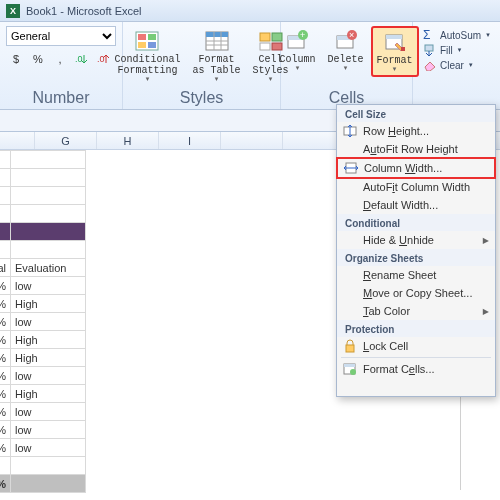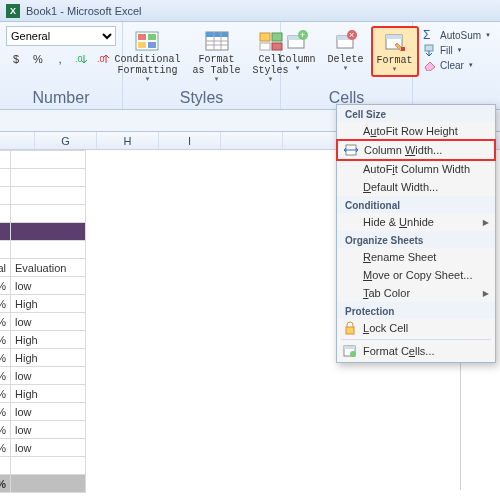--- a/index.html
+++ b/index.html
@@ -38,21 +38,21 @@
 table.cells { border-collapse: collapse; }
 table.cells td { border: 1px solid #d9d9d9; height: 18px; font-size: 11px; padding: 0 4px; white-space: nowrap; }
 td.pct { width: 40px; text-align: right; }
 td.eval { width: 75px; }
 td.hdr { font-weight: normal; border-bottom: 2px solid #5a3a70; background:#fff; }
 tr.purple td { background: #5b3d6e; }
 tr.totals td { background: #bfbfbf; font-weight: bold; }
 
 .chartpane { position: absolute; right: 0; top: 38px; width: 40px; height: 320px; background: #fff; border-left: 1px solid #d0d0d0; display: flex; align-items: flex-start; justify-content: center; padding-top: 50px; color: #999; font-size: 12px; }
 
-.menu { position: absolute; top: 104px; left: 336px; width: 160px; background: #f5f5f5; border: 1px solid #a8b8cf; box-shadow: 2px 3px 8px rgba(0,0,0,.25); padding-bottom: 2px; }
+.menu { position: absolute; top: 104px; left: 336px; width: 160px; background: #f5f5f5; border: 1px solid #a8b8cf; box-shadow: 2px 3px 8px rgba(0,0,0,.25); padding-bottom: 18px; }
 .menu .mhdr { font-size: 10px; font-weight: bold; color: #4a5a72; padding: 4px 8px 2px 8px; background: #eef2f9; }
 .menu .mitem { display: flex; align-items: center; gap: 6px; padding: 3px 6px 3px 26px; font-size: 11px; color: #333; cursor: pointer; position: relative; }
 .menu .mitem .mi { position: absolute; left: 5px; width: 16px; height: 14px; }
 .menu .mitem.hl { border: 2px solid #eb2f2f; margin: -1px; }
 .menu .mitem .arrow { margin-left: auto; font-size: 8px; color: #666; }
 .menu .sep { height: 1px; background: #d6dce6; margin: 2px 4px; }
 
 u.acc { text-decoration: underline; }
 
 
@@ -316,20 +316,27 @@
   </div>
 
   <div class="chartpane">
     <span>Clic</span>
   </div>
 </div>
 
 <div class="menu">
   <div class="mhdr">Cell Size</div>
   <div class="mitem">
+    <span class="mi"><svg width="16" height="14">
+          <rect x="2" y="3" width="12" height="8" fill="#fff" stroke="#888"></rect>
+          <path d="M8 1v12M6 3l2-2 2 2M6 11l2 2 2-2" stroke="#36c" fill="none"></path>
+        </svg></span>
+    <span>Row <u class="acc">H</u>eight...</span>
+  </div>
+  <div class="mitem">
     <span>A<u class="acc">u</u>toFit Row Height</span>
   </div>
   <div class="mitem hl">
     <span class="mi"><svg width="16" height="14">
           <rect x="3" y="2" width="10" height="10" fill="#fff" stroke="#888"></rect>
           <path d="M1 7h14M3 5l-2 2 2 2M13 5l2 2-2 2" stroke="#36c" fill="none"></path>
         </svg></span>
     <span>Column <u class="acc">W</u>idth...</span>
   </div>
   <div class="mitem">

